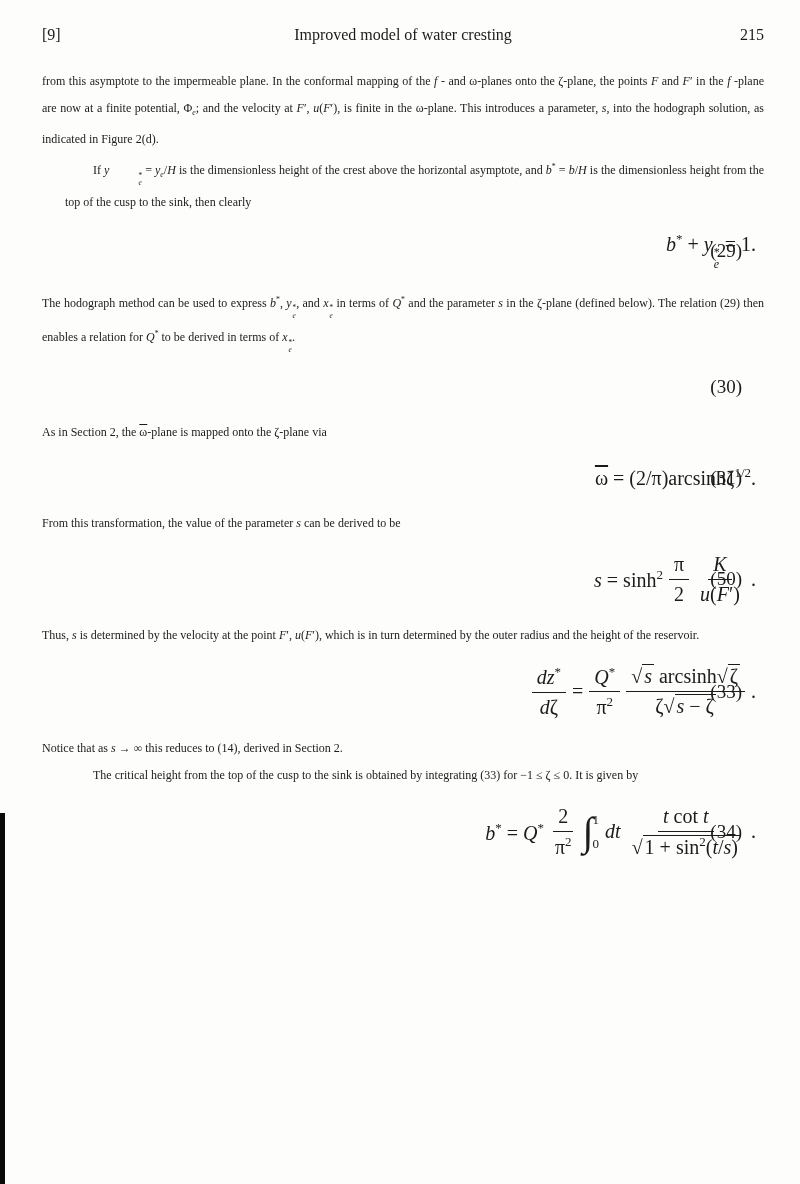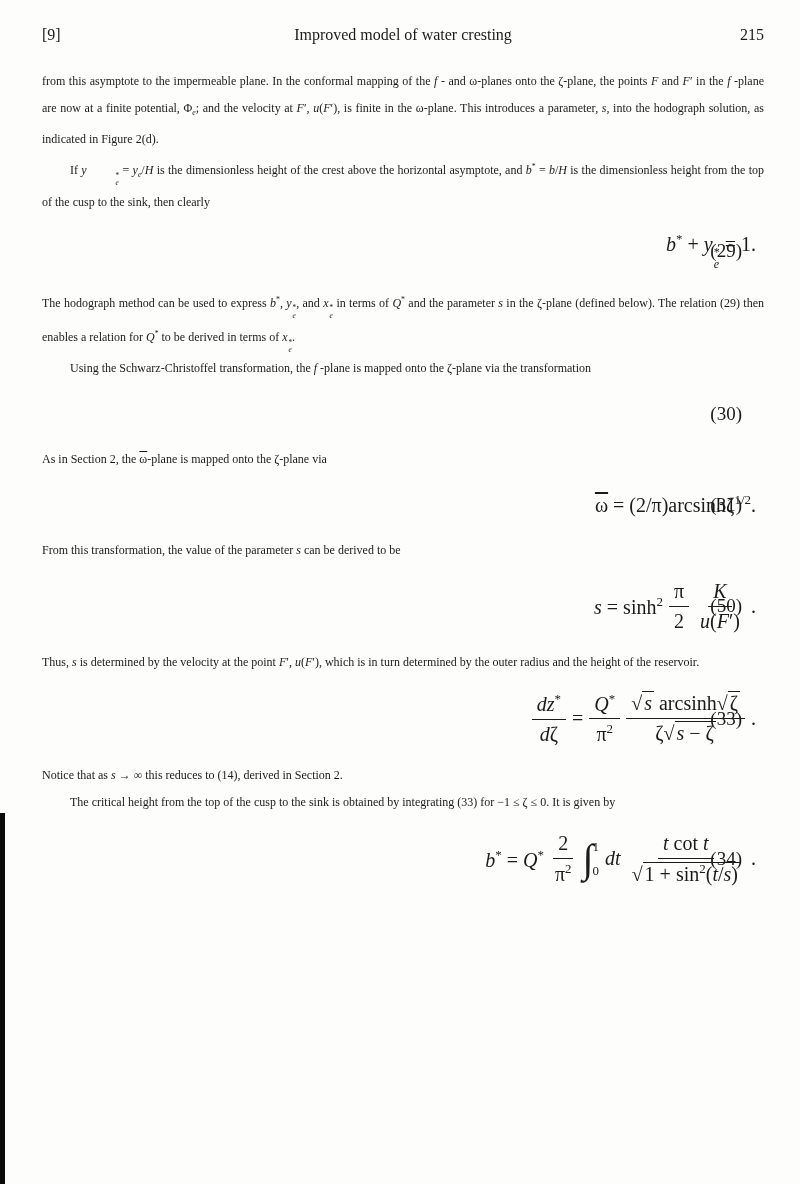--- a/index.html
+++ b/index.html
@@ -22,21 +22,21 @@
   }
   .rh-left { width: 90px; }
   .rh-title { flex: 1; text-align: center; }
   .rh-page { width: 90px; text-align: right; }
 
   .body-text {
     font-size: 12px;
     line-height: 27px;
     text-align: justify;
   }
-  .indent { text-indent: 28px; }
+  .indent { text-indent: 28px; margin-left: 23px; }
 
   .eq-row {
     position: relative;
     display: flex;
     justify-content: flex-end;
     align-items: center;
     margin: 15px 8px;
     font-size: 20px;
     min-height: 34px;
   }
@@ -122,21 +122,20 @@
   <p class="body-text">The hodograph method can be used to express <i>b</i><sup>*</sup>, <i>y</i><span class="ss">
         <span>*</span>
         <span><i>e</i></span>
       </span>, and <i>x</i><span class="ss">
         <span>*</span>
         <span><i>e</i></span>
       </span> in terms of <i>Q</i><sup>*</sup> and the parameter <i>s</i> in the ζ-plane (defined below). The relation (29) then enables a relation for <i>Q</i><sup>*</sup> to be derived in terms of <i>x</i><span class="ss">
         <span>*</span>
         <span><i>e</i></span>
       </span>.</p>
-  <p class="body-text indent">Using the Schwarz-Christoffel transformation, the <i>f</i> -plane is mapped onto the ζ-plane via the transformation</p>
 
   <div class="eq-row">
     <span class="eq-no">(30)</span>
   </div>
 
   <p class="body-text">As in Section 2, the <span class="ob">ω</span>-plane is mapped onto the ζ-plane via</p>
 
   <div class="eq-row">
     <span class="eq-body">
       <span class="eq-piece"><span class="ob">ω</span> = (2/π)arcsinhζ<sup>1/2</sup>.</span>

